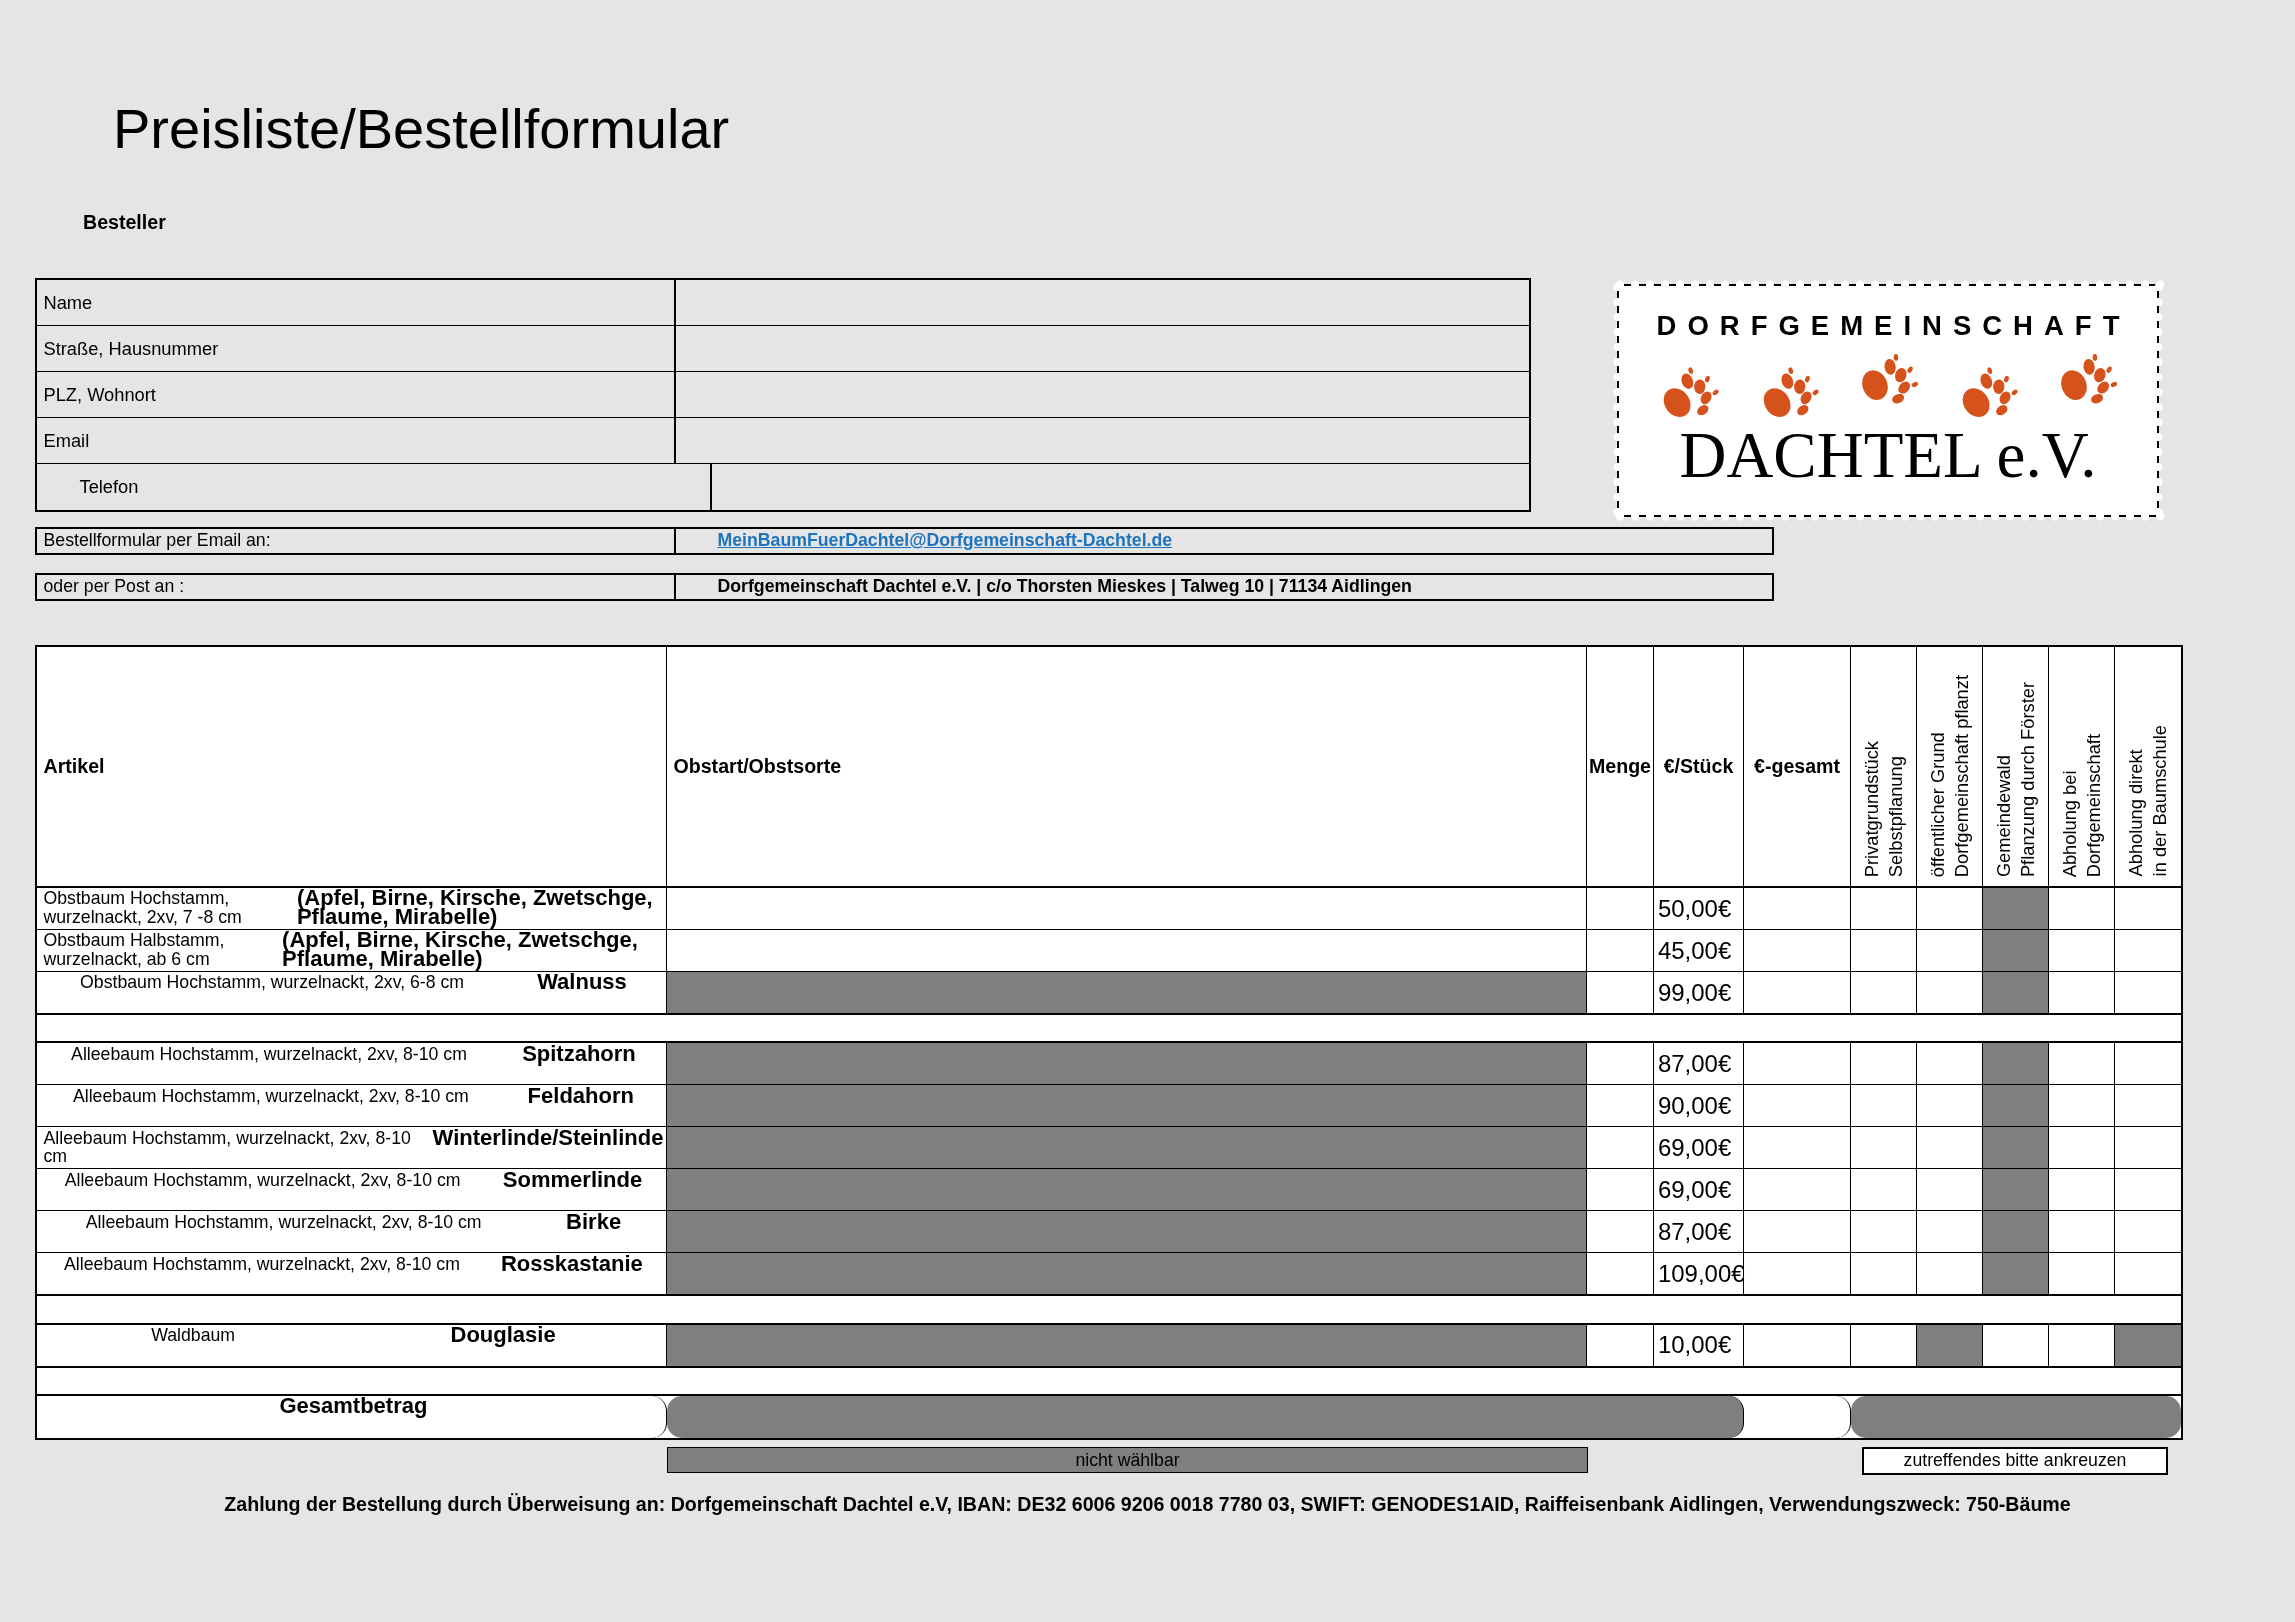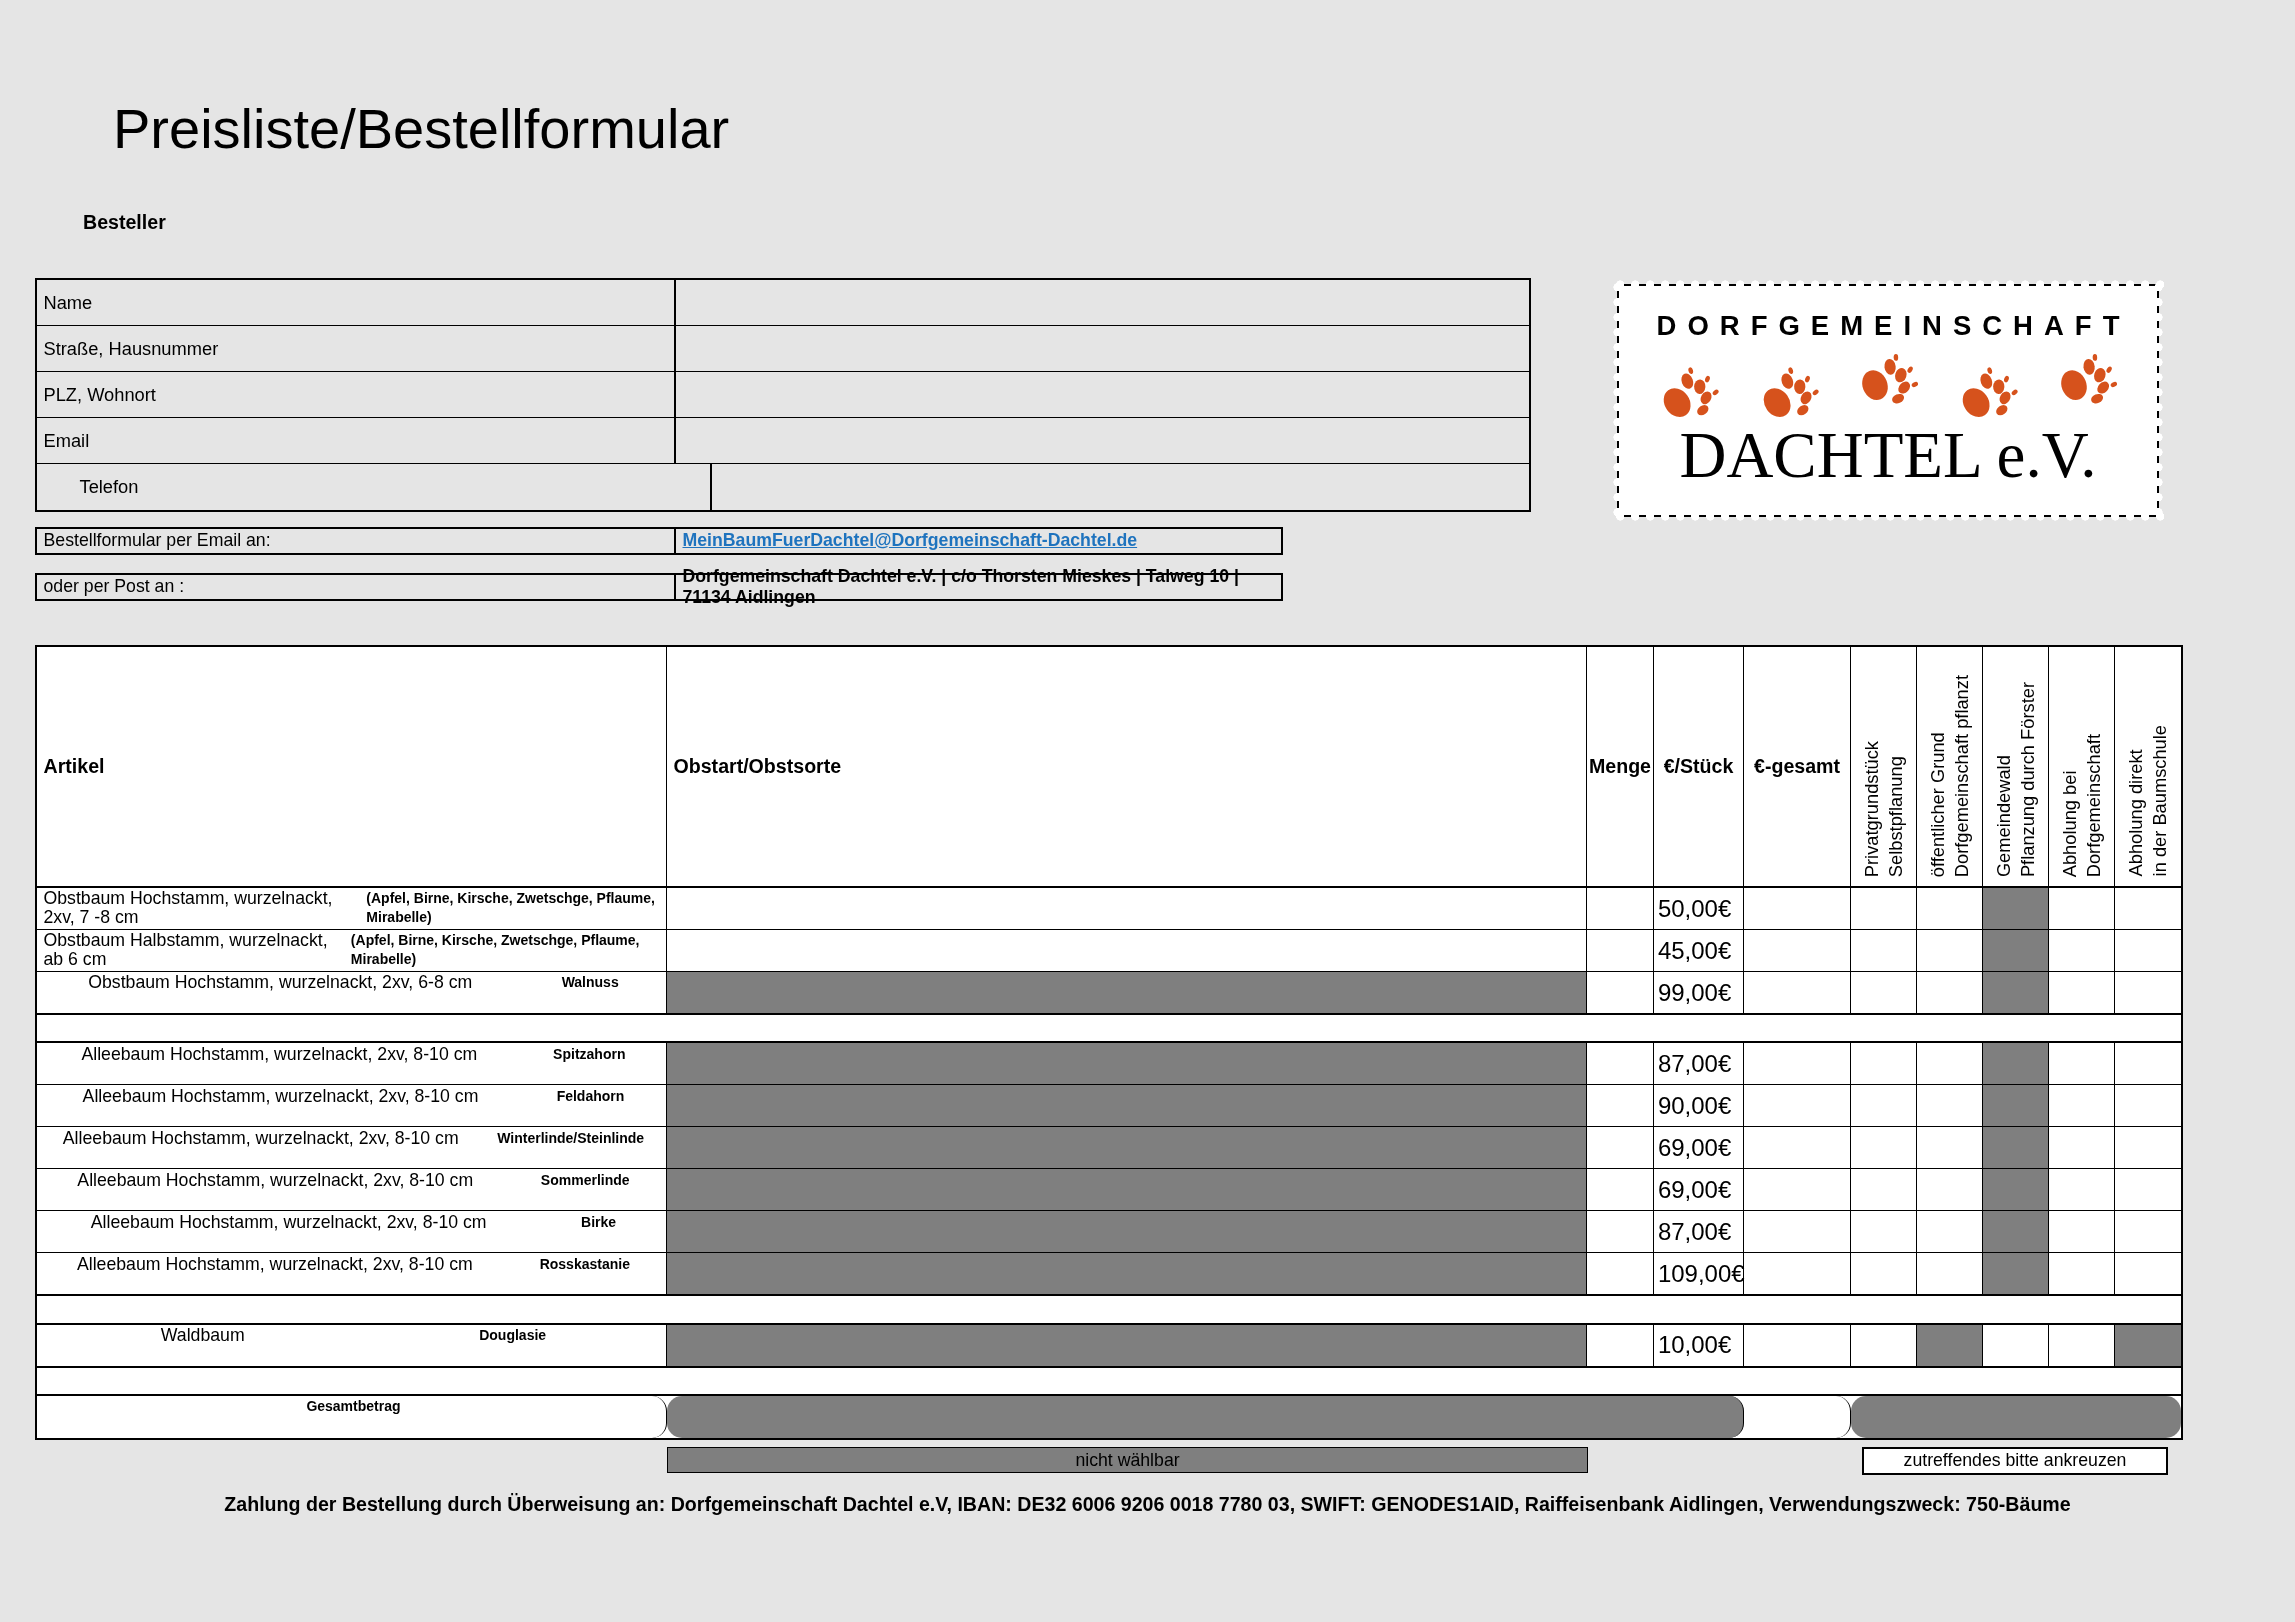--- a/index.html
+++ b/index.html
@@ -11,21 +11,21 @@
   #besteller-heading{position:absolute;left:83px;top:211px;font-size:19.6px;font-weight:700;}
 
   
   #besteller-form{position:absolute;left:35px;top:278px;width:1496px;border:2px solid #000;box-sizing:border-box;}
   .form-row{display:flex;height:46px;border-bottom:1.3px solid #000;box-sizing:border-box;}
   .form-row:last-child{border-bottom:none;margin-left:36px;}
   .form-label{width:639px;border-right:2px solid #000;box-sizing:border-box;display:flex;align-items:center;padding-left:6.5px;font-size:18.3px;}
   .form-value{flex:1;}
 
   
-  .contact-row{position:absolute;left:35px;width:1248px;height:27.5px;border:2px solid #000;box-sizing:border-box;display:flex;}
+  .contact-row{position:absolute;left:35px;width:1739px;height:27.5px;border:2px solid #000;box-sizing:border-box;display:flex;gap:35px;}
   #contact-email{top:527px;}
   #contact-post{top:573px;}
   .contact-label{width:639px;border-right:2px solid #000;box-sizing:border-box;display:flex;align-items:center;padding-left:6.5px;font-size:17.7px;}
   .contact-value{flex:1;display:flex;align-items:center;padding-left:6.5px;font-size:17.7px;font-weight:700;}
   .email-link{color:#1E73BE;text-decoration:underline;font-weight:700;}
 
   
   #logo-stamp{position:absolute;left:1617px;top:284px;width:542px;height:233px;border:2.6px solid #000;box-sizing:border-box;background:#fff;}
   .perf{position:absolute;pointer-events:none;}
   .perf.t{left:-6.5px;right:-6.5px;top:-7.9px;height:13px;background-image:radial-gradient(circle at 7.2px 6.5px,#fff 0 3.9px,rgba(255,255,255,0) 4.3px);background-size:15px 13px;background-repeat:repeat-x;}
@@ -49,21 +49,21 @@
   .last{border-right:none;}
   .bb0{border-bottom:none;border-radius:15px;}
   .gray{background:#7F7F7F;}
   .gapc{grid-column:1 / -1;border-top:1.3px solid #000;border-bottom:2px solid #000;background:#fff;}
   .label-left{display:flex;align-items:center;padding-left:6.5px;font-size:19.6px;font-weight:700;}
   .label-center{display:flex;align-items:center;justify-content:center;font-size:19.6px;font-weight:700;}
   .optc{display:flex;justify-content:center;align-items:flex-end;padding-bottom:9.2px;}
   .rot{writing-mode:vertical-rl;transform:rotate(180deg);font-size:18.3px;line-height:24px;white-space:nowrap;text-align:left;}
   .artikel-cell{display:flex;flex-direction:row;justify-content:space-around;padding:1.3px 2.6px 1.3px 6.5px;overflow:hidden;}
   .artikel-cell .l1{font-size:17.7px;line-height:18.3px;}
-  .artikel-cell .l2{font-size:14px;line-height:18.3px;font-weight:700;}
+  .artikel-cell .l2{font-size:22px;line-height:18.3px;font-weight:700;}
   .total-label{justify-content:center;}
   .price{display:flex;align-items:center;padding-left:3.9px;font-size:24px;font-weight:400;}
 
   
   #not-selectable-bar{position:absolute;left:667px;top:1447px;width:921px;height:26px;background:#7F7F7F;border:1.3px solid #000;box-sizing:border-box;display:flex;align-items:center;justify-content:center;font-size:17.7px;}
   #check-hint-box{position:absolute;left:1862px;top:1447px;width:306px;height:27.5px;background:#fff;border:2px solid #000;box-sizing:border-box;display:flex;align-items:center;justify-content:center;font-size:17.7px;}
 
   
   #footer-note{position:absolute;left:0;top:1493px;width:2295px;text-align:center;font-size:19.6px;font-weight:700;}
 </style>

